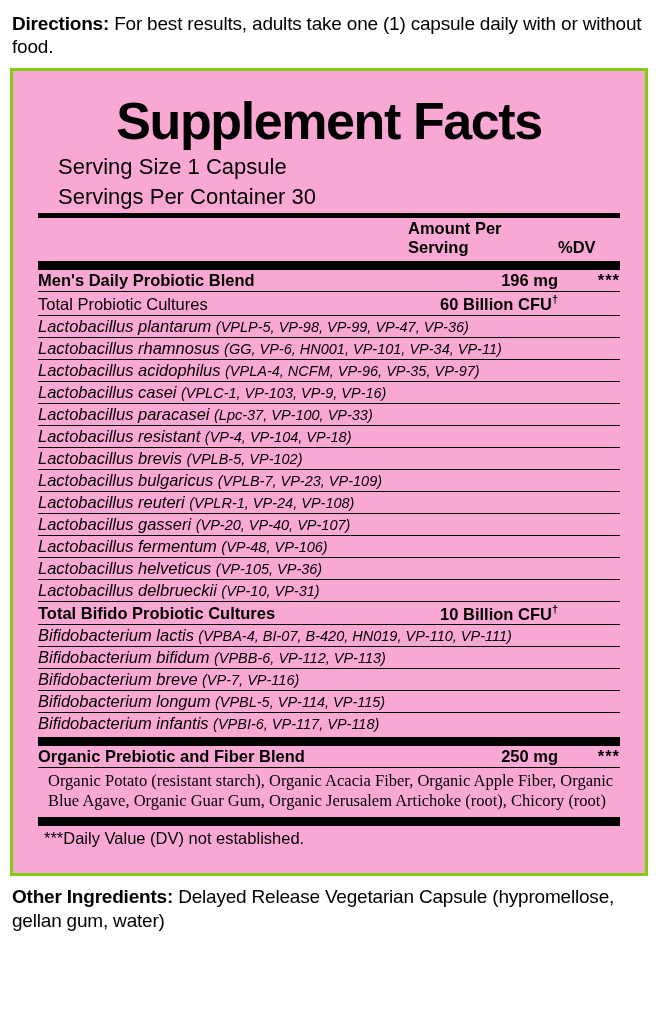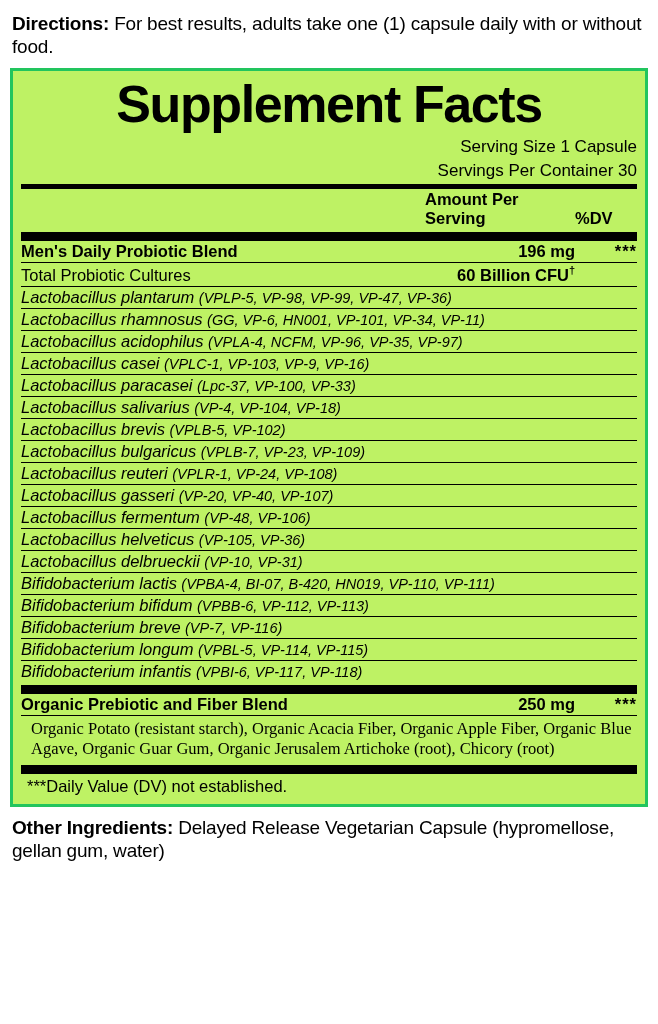--- a/index.html
+++ b/index.html
@@ -27,45 +27,44 @@
     line-height: 1.22;
     margin: 4px 0 10px 2px;
     letter-spacing: -0.2px;
   }
   .directions .lbl {
     font-weight: bold;
   }
 
   
   .panel {
-    border: 3px solid #22c55e;
-    padding: 0;
-    background: #bef264;
+    border: 3px solid #84cc16;
+    padding: 17px;
+    background: #f9a8d4;
   }
   .panel-inner {
     padding: 2px 8px 6px 8px;
   }
 
   .sf-title {
     font-family: "Liberation Sans", sans-serif;
     font-weight: bold;
     font-size: 52px;
     line-height: 1.02;
     letter-spacing: -1.4px;
     text-align: center;
     margin: 5px 0 6px 0;
     white-space: nowrap;
   }
 
   .serving {
-    font-size: 17px;
+    font-size: 22px;
     line-height: 1.2;
     margin-left: 20px;
     margin-bottom: 3px;
-    text-align: right;
   }
 
   .rule-thick {
     height: 9px;
     background: #000;
     margin: 3px 0 0 0;
   }
   .rule-med {
     height: 5px;
     background: #000;
@@ -207,21 +206,21 @@
           </td>
         </tr>
         <tr class="underline-row row-pad">
           <td colspan="3" class="ind3">
             <span class="strain-name">Lactobacillus paracasei</span>
             <span class="strain-codes">(Lpc-37, VP-100, VP-33)</span>
           </td>
         </tr>
         <tr class="underline-row row-pad">
           <td colspan="3" class="ind3">
-            <span class="strain-name">Lactobacillus salivarius</span>
+            <span class="strain-name">Lactobacillus resistant</span>
             <span class="strain-codes">(VP-4, VP-104, VP-18)</span>
           </td>
         </tr>
         <tr class="underline-row row-pad">
           <td colspan="3" class="ind3">
             <span class="strain-name">Lactobacillus brevis</span>
             <span class="strain-codes">(VPLB-5, VP-102)</span>
           </td>
         </tr>
         <tr class="underline-row row-pad">
@@ -254,20 +253,25 @@
             <span class="strain-codes">(VP-105, VP-36)</span>
           </td>
         </tr>
         <tr class="underline-row row-pad">
           <td colspan="3" class="ind3">
             <span class="strain-name">Lactobacillus delbrueckii</span>
             <span class="strain-codes">(VP-10, VP-31)</span>
           </td>
         </tr>
 
+        <tr class="underline-row row-pad">
+          <td class="r-name bold ind2">Total Bifido Probiotic Cultures</td>
+          <td class="r-amt bold col-amt"><span>10 Billion CFU</span><span class="sup">†</span></td>
+          <td class="r-dv col-dv"></td>
+        </tr>
 
         <tr class="underline-row row-pad">
           <td colspan="3" class="ind3">
             <span class="strain-name">Bifidobacterium lactis</span>
             <span class="strain-codes">(VPBA-4, BI-07, B-420, HN019, VP-110, VP-111)</span>
           </td>
         </tr>
         <tr class="underline-row row-pad">
           <td colspan="3" class="ind3">
             <span class="strain-name">Bifidobacterium bifidum</span>

